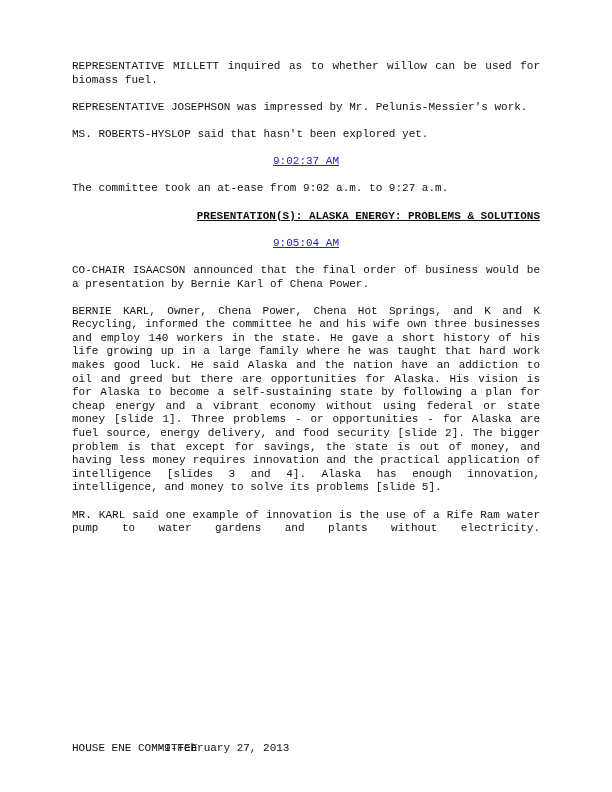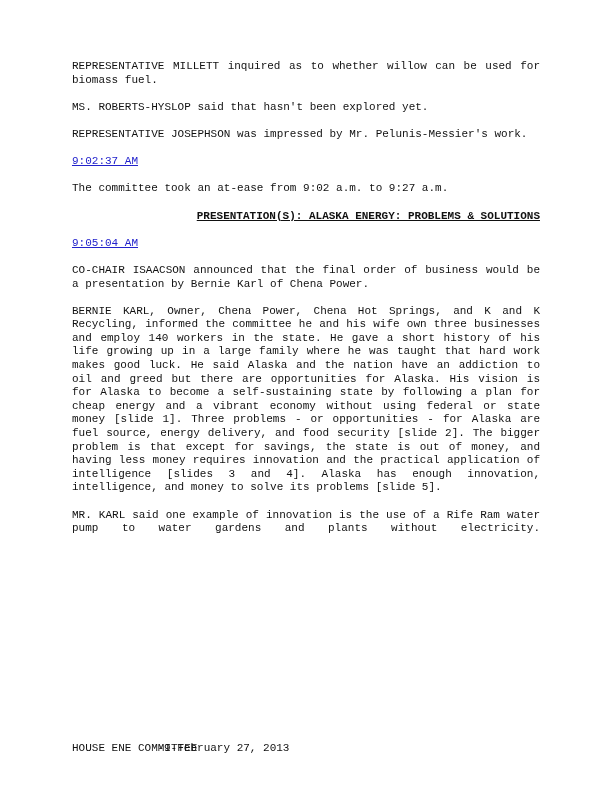--- a/index.html
+++ b/index.html
@@ -2,34 +2,34 @@
 <html><head>
 <meta charset="utf-8">
 <style>
   html, body { margin:0; padding:0; background:#ffffff; }
   body { width:612px; height:792px; position:relative; overflow:hidden; }
   .page { position:absolute; left:72px; top:60px; width:468px;
     font-family:"Liberation Mono", "DejaVu Sans Mono", monospace;
     font-size:11px; line-height:13.6px; color:#111; }
   p { margin:0 0 13.6px 0; text-align:justify; text-align-last:left; }
   p.j-last { text-align-last:justify; }
-  .ts { display:block; margin:0 0 13.6px 0; color:#2222cc; text-decoration:underline; }
+  .ts { display:block; margin:0 0 13.6px 0; color:#2222cc; text-decoration:underline;text-align:center; }
   .heading { font-weight:bold; text-decoration:underline; text-align:right; margin:0 0 13.6px 0; }
   .footer { position:absolute; left:72px; top:742px; width:468px;
     font-family:"Liberation Mono", "DejaVu Sans Mono", monospace; font-size:11px; color:#111;
     display:flex; justify-content:flex-start; }
   .footer span:nth-child(2){ margin-left:-40px; }
 </style>
 </head>
 <body>
 
 <div class="page">
   <p>REPRESENTATIVE MILLETT inquired as to whether willow can be used for biomass fuel.</p>
+  <p>REPRESENTATIVE JOSEPHSON was impressed by Mr. Pelunis-Messier's work.</p>
   <p>MS. ROBERTS-HYSLOP said that hasn't been explored yet.</p>
-  <p>REPRESENTATIVE JOSEPHSON was impressed by Mr. Pelunis-Messier's work.</p>
   <a class="ts">9:02:37 AM</a>
   <p>The committee took an at-ease from 9:02 a.m. to 9:27 a.m.</p>
   <div class="heading">PRESENTATION(S):  ALASKA ENERGY:  PROBLEMS &amp; SOLUTIONS</div>
   <a class="ts">9:05:04 AM</a>
   <p>CO-CHAIR ISAACSON announced that the final order of business would be a presentation by Bernie Karl of Chena Power.</p>
   <p>BERNIE KARL, Owner, Chena Power, Chena Hot Springs, and K and K Recycling, informed the committee he and his wife own three businesses and employ 140 workers in the state.  He gave a short history of his life growing up in a large family where he was taught that hard work makes good luck.  He said Alaska and the nation have an addiction to oil and greed but there are opportunities for Alaska.  His vision is for Alaska to become a self-sustaining state by following a plan for cheap energy and a vibrant economy without using federal or state money [slide 1]. Three problems - or opportunities - for Alaska are fuel source, energy delivery, and food security [slide 2].   The bigger problem is that except for savings, the state is out of money, and having less money requires innovation and the practical application of intelligence [slides 3 and 4].  Alaska has enough innovation, intelligence, and money to solve its problems [slide 5].</p>
   <p class="j-last">MR. KARL said one example of innovation is the use of a Rife Ram water pump to water gardens and plants without electricity.</p>
 </div>
 
 <div class="footer">

